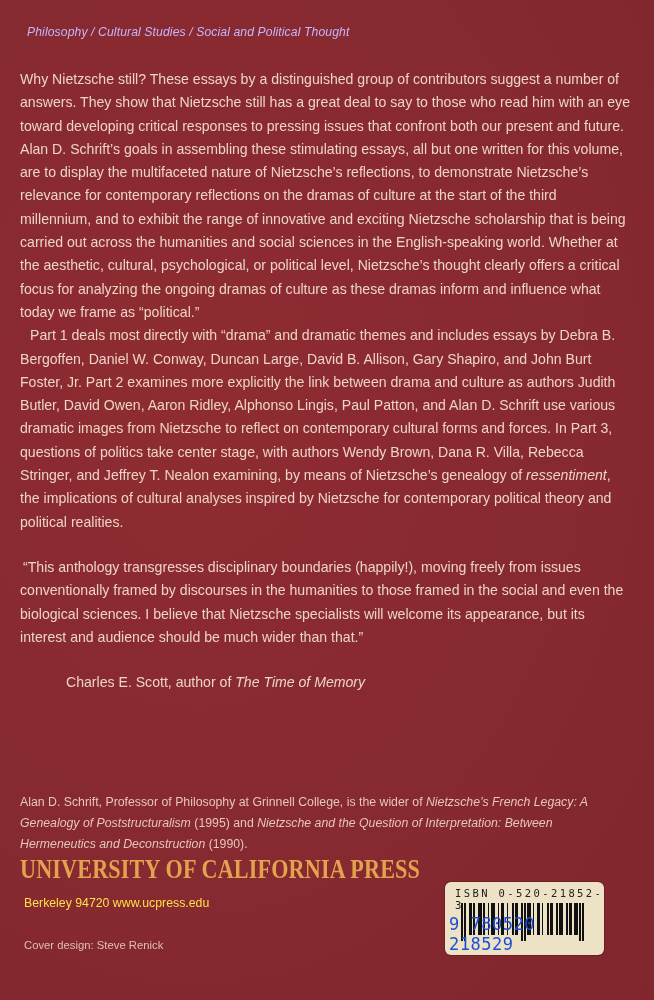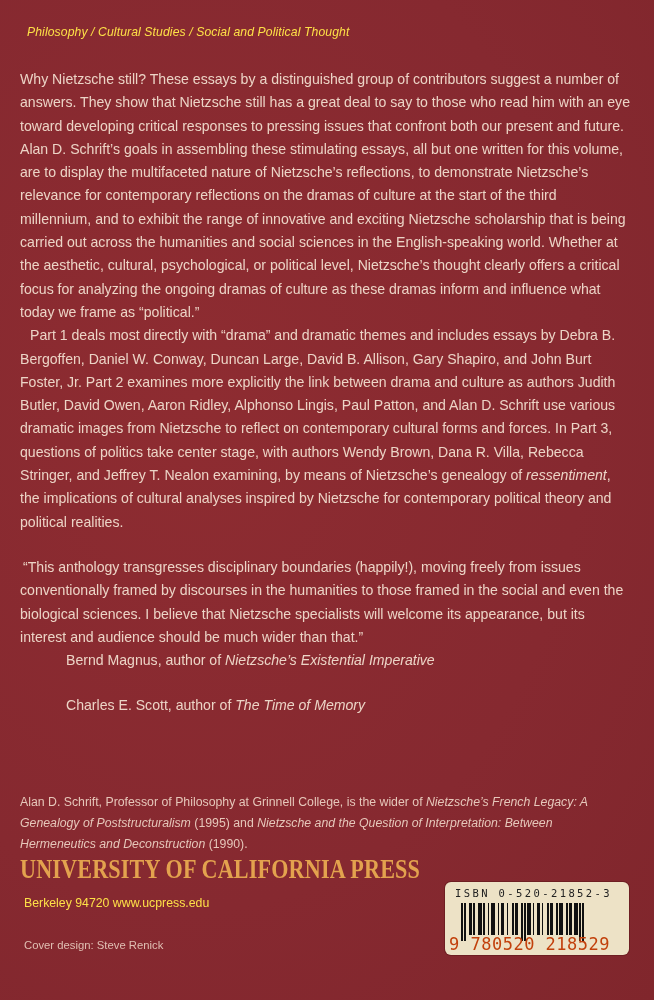--- a/index.html
+++ b/index.html
@@ -15,21 +15,21 @@
       font-family: "Liberation Sans", "DejaVu Sans", sans-serif;
       position: relative;
       overflow: hidden;
     }
     .categories {
       position: absolute;
       top: 25px;
       left: 27px;
       font-style: italic;
       font-size: 12.2px;
-      color: #fde047;
+      color: #c4b5fd;
       letter-spacing: 0.1px;
     }
     .body-text {
       position: absolute;
       left: 20px;
       top: 68px;
       width: 610px;
       font-size: 14.1px;
       line-height: 23.3px;
       color: #ecd4c6;
@@ -88,21 +88,20 @@
     }
     .barcode-box {
       position: absolute;
       left: 445px;
       top: 882px;
       width: 159px;
       height: 73px;
       background: #ede2c6;
       border-radius: 6px;
       box-shadow: 0 0 0 1px #6e1e22;
-      padding-left: 25px;
     }
     .isbn-top {
       position: absolute;
       top: 5px;
       left: 10px;
       font-family: "DejaVu Sans Mono", "Liberation Mono", monospace;
       font-size: 10.5px;
       letter-spacing: 2.4px;
       color: #222;
     }
@@ -123,40 +122,39 @@
     .bars span.g {
       height: 38px;
     }
     .isbn-bottom {
       position: absolute;
       left: 4px;
       bottom: 1px;
       font-family: "DejaVu Sans Mono", "Liberation Mono", monospace;
       font-size: 17px;
       letter-spacing: 0.5px;
-      color: #c2410c;
+      color: #1d4ed8;
       background: transparent;
     }
     em { font-style: italic; }
   </style>
 </head>
 <body>
 
 <div>
 
   <div class="categories">Philosophy / Cultural Studies / Social and Political Thought</div>
 
   <div class="body-text">
     <p>Why Nietzsche still? These essays by a distinguished group of contributors suggest a number of answers. They show that Nietzsche still has a great deal to say to those who read him with an eye toward developing critical responses to pressing issues that confront both our present and future. Alan D. Schrift’s goals in assembling these stimulating essays, all but one written for this volume, are to display the multifaceted nature of Nietzsche’s reflections, to demonstrate Nietzsche’s relevance for contemporary reflections on the dramas of culture at the start of the third millennium, and to exhibit the range of innovative and exciting Nietzsche scholarship that is being carried out across the humanities and social sciences in the English-speaking world. Whether at the aesthetic, cultural, psychological, or political level, Nietzsche’s thought clearly offers a critical focus for analyzing the ongoing dramas of culture as these dramas inform and influence what today we frame as “political.”</p>
     <p class="indent"><span>Part 1 deals most directly with “drama” and dramatic themes and includes essays by Debra B. Bergoffen, Daniel W. Conway, Duncan Large, David B. Allison, Gary Shapiro, and John Burt Foster, Jr. Part 2 examines more explicitly the link between drama and culture as authors Judith Butler, David Owen, Aaron Ridley, Alphonso Lingis, Paul Patton, and Alan D. Schrift use various dramatic images from Nietzsche to reflect on contemporary  cultural forms and forces. In Part 3, questions of politics take center stage, with authors Wendy Brown, Dana R. Villa, Rebecca Stringer, and Jeffrey T. Nealon examining, by means of Nietzsche’s genealogy of </span><em>ressentiment</em><span>, the implications of cultural analyses inspired by Nietzsche for contemporary political theory and political realities.</span></p>
 
     <div class="gap"></div>
 
     <p class="quote-first">“This anthology transgresses disciplinary boundaries (happily!), moving freely from issues conventionally framed by discourses in the humanities to those framed in the social and even the biological sciences. I believe that Nietzsche specialists will welcome its appearance, but its interest and audience should be much wider than that.”</p>
-    <p class="attrib"><span>Bernd Magnus, author of </span><em>Nietzsche’s Existential Imperative</em></p>
 
     <div class="gap"></div>
 
     <p class="attrib"><span>Charles E. Scott, author of </span><em>The Time of Memory</em></p>
   </div>
 
   <div class="bio">
     <p><span>Alan D. Schrift, Professor of Philosophy at Grinnell College, is the wider of </span><em>Nietzsche’s French Legacy: A Genealogy of Poststructuralism</em><span> (1995) and </span><em>Nietzsche and the Question of Interpretation: Between Hermeneutics and Deconstruction</em><span> (1990).</span></p>
   </div>
 

